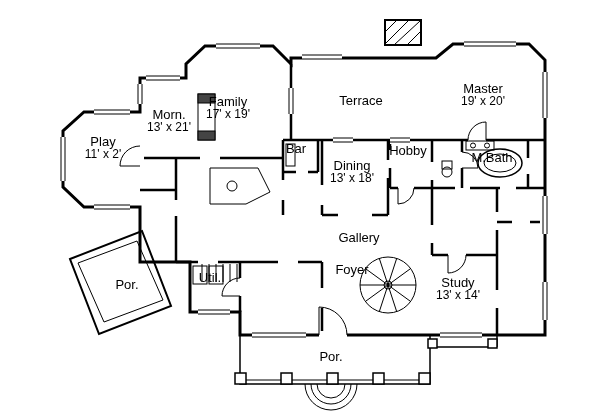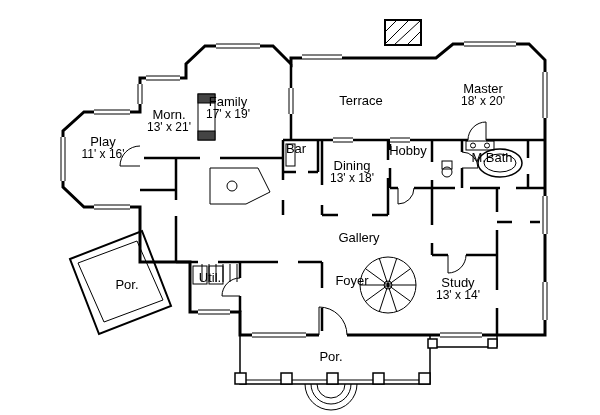--- a/index.html
+++ b/index.html
@@ -175,37 +175,37 @@
       <g>
         <rect x="193" y="266" width="14" height="18"></rect>
         <rect x="209" y="266" width="14" height="18"></rect>
       </g>
     </g>
   </svg>
 
   <div class="labels">
     <div class="room-label" style="left:103px;top:148px">
       <span class="room-name">Play</span>
-      <span class="room-dims">11' x 16'</span>
+      <span class="room-dims">11' x 2'</span>
     </div>
     <div class="room-label" style="left:169px;top:121px">
       <span class="room-name">Morn.</span>
       <span class="room-dims">13' x 21'</span>
     </div>
     <div class="room-label" style="left:228px;top:108px">
       <span class="room-name">Family</span>
       <span class="room-dims">17' x 19'</span>
     </div>
     <div class="room-label" style="left:361px;top:100px">
       <span class="room-name">Terrace</span>
       <span class="room-dims"></span>
     </div>
     <div class="room-label" style="left:483px;top:95px">
       <span class="room-name">Master</span>
-      <span class="room-dims">18' x 20'</span>
+      <span class="room-dims">19' x 20'</span>
     </div>
     <div class="room-label" style="left:296px;top:148px">
       <span class="room-name">Bar</span>
       <span class="room-dims"></span>
     </div>
     <div class="room-label" style="left:352px;top:172px">
       <span class="room-name">Dining</span>
       <span class="room-dims">13' x 18'</span>
     </div>
     <div class="room-label" style="left:408px;top:150px">
@@ -213,21 +213,21 @@
       <span class="room-dims"></span>
     </div>
     <div class="room-label" style="left:492px;top:157px">
       <span class="room-name">M.Bath</span>
       <span class="room-dims"></span>
     </div>
     <div class="room-label" style="left:359px;top:237px">
       <span class="room-name">Gallery</span>
       <span class="room-dims"></span>
     </div>
-    <div class="room-label" style="left:352px;top:280px">
+    <div class="room-label" style="left:352px;top:269px">
       <span class="room-name">Foyer</span>
       <span class="room-dims"></span>
     </div>
     <div class="room-label" style="left:458px;top:289px">
       <span class="room-name">Study</span>
       <span class="room-dims">13' x 14'</span>
     </div>
     <div class="room-label" style="left:127px;top:284px">
       <span class="room-name">Por.</span>
       <span class="room-dims"></span>

